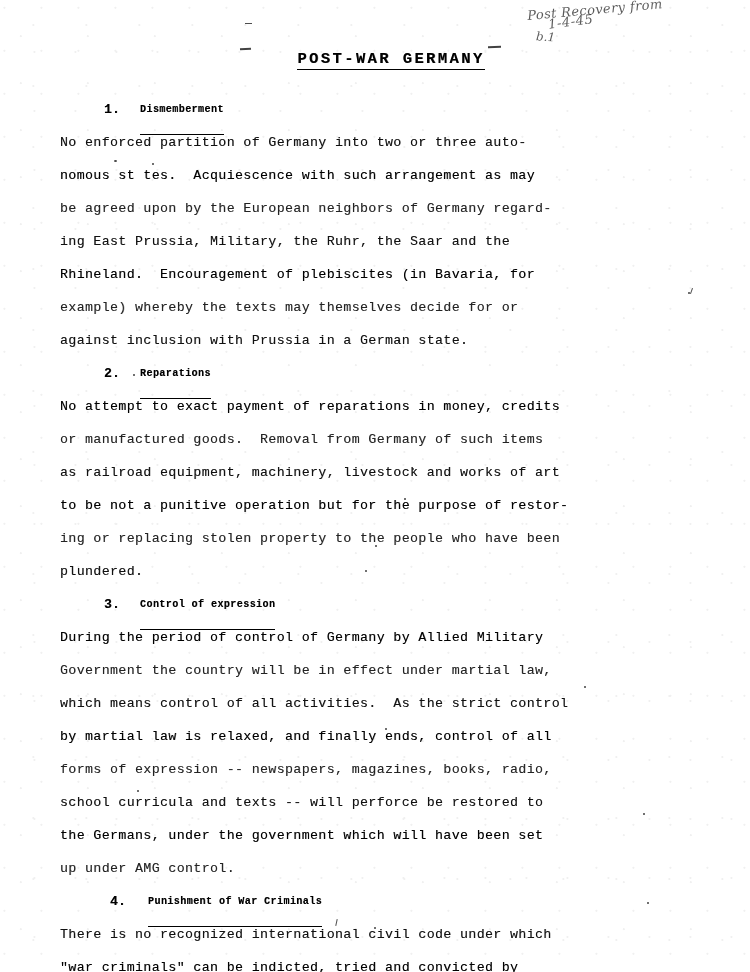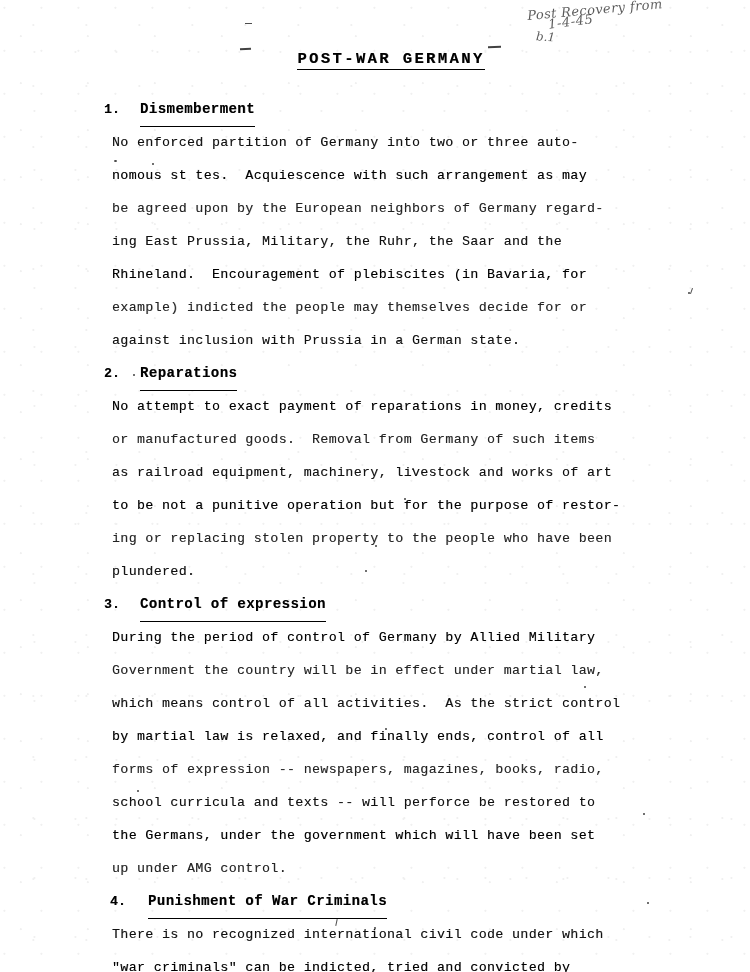--- a/index.html
+++ b/index.html
@@ -104,34 +104,34 @@
     left: 104px;
     font-size: 13.2px;
     font-weight: bold;
     text-shadow: 0.3px 0 0 rgba(0,0,0,.5);
   }
   .heading-row.shift .sec-num { left: 110px; }
 
   .sec-heading {
     position: absolute;
     left: 140px;
-    font-size: 14px;
+    font-size: 10px;
     font-weight: bold;
     letter-spacing: .45px;
     border-bottom: 1.4px solid #000;
-    padding-bottom: 0px;
+    padding-bottom: 8px;
     text-shadow: 0.3px 0 0 rgba(0,0,0,.5);
   }
   .heading-row.shift .sec-heading { left: 148px; }
 
   .line {
     position: relative;
     height: 33px;
     line-height: 33px;
-    padding-left: 112px;
+    padding-left: 60px;
     font-size: 13.2px;
     letter-spacing: .42px;
     white-space: pre;
     text-shadow: 0.3px 0 0 rgba(0,0,0,.45);
   }
 
   
   .ink-a { opacity: .93; }
   .ink-b { opacity: 1;  }
   .ink-c { opacity: .86; }
@@ -171,21 +171,21 @@
       <div class="section">
         <div class="heading-row">
           <span class="sec-num">1.</span>
           <span class="sec-heading">Dismemberment</span>
         </div>
         <div class="line ink-a">No enforced partition of Germany into two or three auto-</div>
         <div class="line ink-b">nomous st tes.  Acquiescence with such arrangement as may</div>
         <div class="line ink-c">be agreed upon by the European neighbors of Germany regard-</div>
         <div class="line ink-a">ing East Prussia, Military, the Ruhr, the Saar and the</div>
         <div class="line ink-b">Rhineland.  Encouragement of plebiscites (in Bavaria, for</div>
-        <div class="line ink-c">example) indicted the people may themselves decide for or</div>
+        <div class="line ink-c">example) whereby the texts may themselves decide for or</div>
         <div class="line ink-a">against inclusion with Prussia in a German state.</div>
       </div>
       <div class="section">
         <div class="heading-row">
           <span class="sec-num">2.</span>
           <span class="sec-heading">Reparations</span>
         </div>
         <div class="line ink-b">No attempt to exact payment of reparations in money, credits</div>
         <div class="line ink-c">or manufactured goods.  Removal from Germany of such items</div>
         <div class="line ink-a">as railroad equipment, machinery, livestock and works of art</div>

